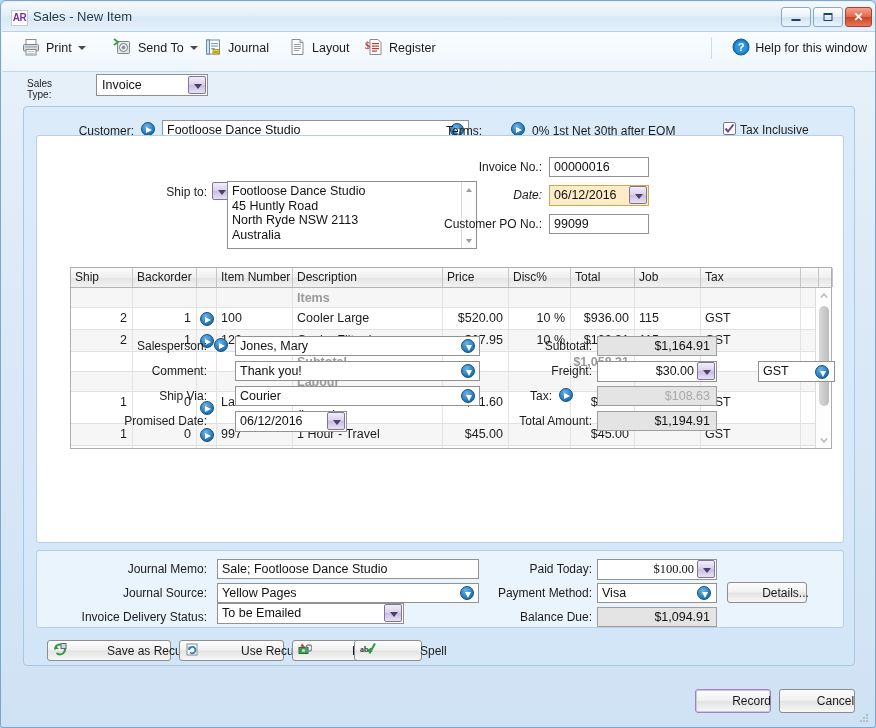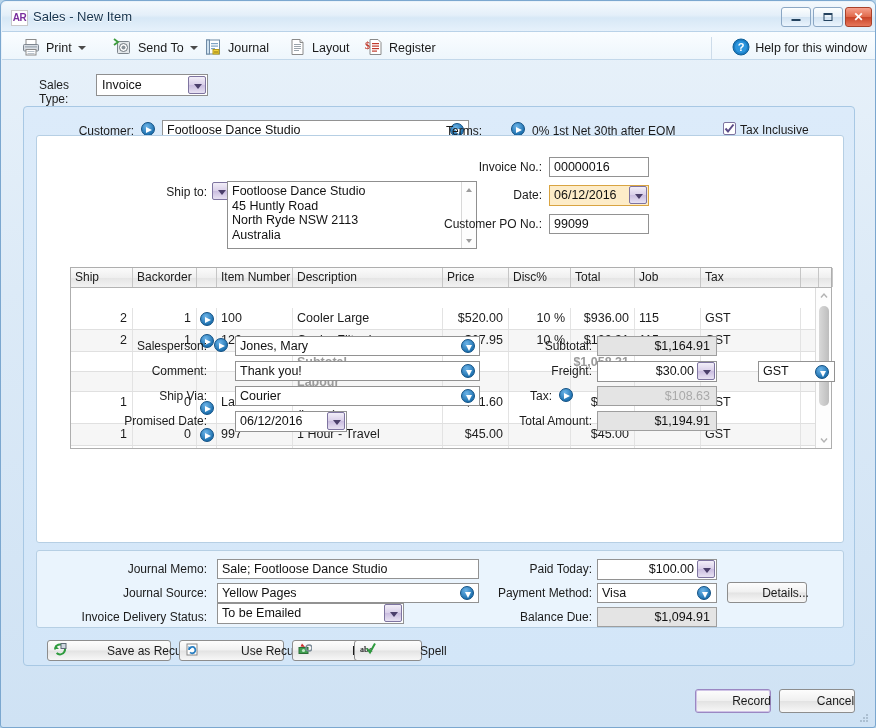--- a/index.html
+++ b/index.html
@@ -49,21 +49,21 @@
   #btn-max i { width:9px; height:8px; border:1px solid #24425e; border-top-width:2px; display:block; }
   #btn-close {
     right:3px; width:27px;
     background:linear-gradient(180deg,#f6a08c 0%,#e06a4c 48%,#c94428 52%,#e6765a 100%);
     border-color:#a8412a;
   }
   #btn-close i { color:#fff; font:bold 12px "Liberation Sans",sans-serif; }
 
   
   #toolbar {
-    position:absolute; left:1px; top:31px; width:873px; height:28px;
+    position:absolute; left:1px; top:31px; width:873px; height:40px;
     background:linear-gradient(180deg,#fafdff 0%,#eef6fc 100%);
     border-bottom:1px solid #c3d8ea;
   }
   .tb-item {
     position:absolute; top:3px; height:26px; display:flex; align-items:center;
     padding:0 5px; border-radius:3px; cursor:default;
   }
   .tb-label { font-size:12.5px; color:#1b1b1b; margin-left:5px; }
   .caret {
     margin-left:6px; width:0; height:0;
@@ -72,21 +72,21 @@
   }
   .tb-sep { position:absolute; top:5px; width:1px; height:22px; background:#cddcea; }
   #help-item { position:absolute; right:8px; top:4px; height:24px; display:flex; align-items:center; }
   #help-item .tb-label { font-size:12.5px; }
 
   
   .ico { display:inline-block; position:relative; }
 
   
   #salestype-row { position:absolute; left:26px; top:73px; height:22px; }
-  #salestype-label { position:absolute; left:12px; top:4px; font-size:12px; color:#1b1b1b; }
+  #salestype-label { position:absolute; left:0; top:4px; font-size:10px; color:#1b1b1b; }
   #salestype-sel {
     position:absolute; left:69px; top:0; width:112px; height:22px;
     background:#fff; border:1px solid #8f8f8f;
   }
   #salestype-sel .val { position:absolute; left:5px; top:3px; font-size:12.5px; }
 
   
   #bluepanel {
     position:absolute; left:22px; top:105px; width:832px; height:560px;
     background:linear-gradient(180deg,#dcebfa 0%,#d3e6f8 100%);
@@ -358,21 +358,21 @@
           <div class="up"></div>
           <div class="dn"></div>
         </div>
       </div>
 
       <div class="flabel" style="left:400px; top:24px; width:105px;">Invoice No.:</div>
       <div class="fld" style="left:512px; top:21px; width:100px;">
         <span class="v">00000016</span>
       </div>
 
-      <div class="flabel" style="left:400px; top:52px; width:105px;">Date:</div>
+      <div class="flabel" style="left:400px; top:52px; width:105px;font-style:italic;">Date:</div>
       <div class="fld hl" style="left:512px; top:49px; width:100px; height:21px;">
         <span class="v">06/12/2016</span>
         <span class="cbobtn" style="right:1px; top:0px;"></span>
       </div>
 
       <div class="flabel" style="left:385px; top:81px; width:120px;">Customer PO No.:</div>
       <div class="fld" style="left:512px; top:78px; width:100px;">
         <span class="v">99099</span>
       </div>
 
@@ -385,20 +385,36 @@
             <div class="hcell" style="left: 222px; width: 150px;">Description</div>
             <div class="hcell" style="left: 372px; width: 66px;">Price</div>
             <div class="hcell" style="left: 438px; width: 62px;">Disc%</div>
             <div class="hcell" style="left: 500px; width: 64px;">Total</div>
             <div class="hcell" style="left: 564px; width: 66px;">Job</div>
             <div class="hcell" style="left: 630px; width: 100px;">Tax</div>
             <div class="hcell" style="left: 730px; width: 18px;"></div>
             <div class="hcell" style="left: 748px; width: 14px;"></div>
           </div>
         <div id="gridbody">
+            <div class="grow alt" style="top: 0px; height: 20px;">
+              <div class="gcell" style="left: 0px; width: 62px;"></div>
+              <div class="gcell" style="left: 62px; width: 64px;"></div>
+              <div class="gcell" style="left: 126px; width: 20px;"></div>
+              <div class="gcell" style="left: 146px; width: 76px;"></div>
+              <div class="gcell" style="left: 222px; width: 150px;">
+                <span class="t ghdr">Items</span>
+              </div>
+              <div class="gcell" style="left: 372px; width: 66px;"></div>
+              <div class="gcell" style="left: 438px; width: 62px;"></div>
+              <div class="gcell" style="left: 500px; width: 64px;"></div>
+              <div class="gcell" style="left: 564px; width: 66px;"></div>
+              <div class="gcell" style="left: 630px; width: 100px;"></div>
+              <div class="gcell" style="left: 730px; width: 18px;"></div>
+              <div class="gcell" style="left: 748px; width: 14px;"></div>
+            </div>
             <div class="grow" style="top: 20px; height: 22px;">
               <div class="gcell" style="left: 0px; width: 62px;">
                 <span class="tr">2</span>
               </div>
               <div class="gcell" style="left: 62px; width: 64px;">
                 <span class="tr">1</span>
               </div>
               <div class="gcell" style="left: 126px; width: 20px;">
                 <span class="zarrow" style="left: 3px; top: 4px;"></span>
               </div>
@@ -652,21 +668,21 @@
       </div>
 
       <div class="flabel" style="left:20px; top:59px; width:150px;">Invoice Delivery Status:</div>
       <div class="fld" style="left:180px; top:52px; width:187px; height:21px;padding-left:16px;">
         <span class="v">To be Emailed</span>
         <span class="cbobtn" style="right:1px; top:0px;"></span>
       </div>
 
       <div class="flabel" style="left:440px; top:11px; width:115px;">Paid Today:</div>
       <div class="fld" style="left:560px; top:8px; width:120px; height:21px;">
-        <span class="vr" style="right:22px;">$100.00</span>
+        <span class="vr" style="right:22px;font-family:Liberation Serif, serif;">$100.00</span>
         <span class="cbobtn" style="right:1px; top:0px;"></span>
       </div>
 
       <div class="flabel" style="left:425px; top:35px; width:130px;">Payment Method:</div>
       <div class="fld" style="left:560px; top:32px; width:120px;">
         <span class="v">Visa</span>
         <span class="zdown" style="right:5px; top:2px;"></span>
       </div>
       <div class="btn" style="left:690px; top:31px; width:80px; height:21px;">
         <span class="btn-tx">Details...</span>

